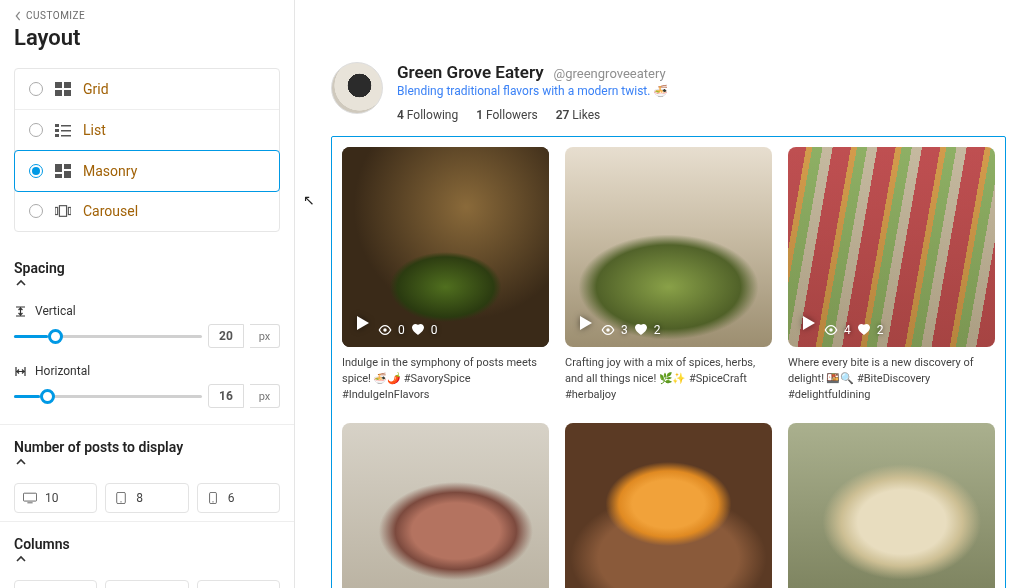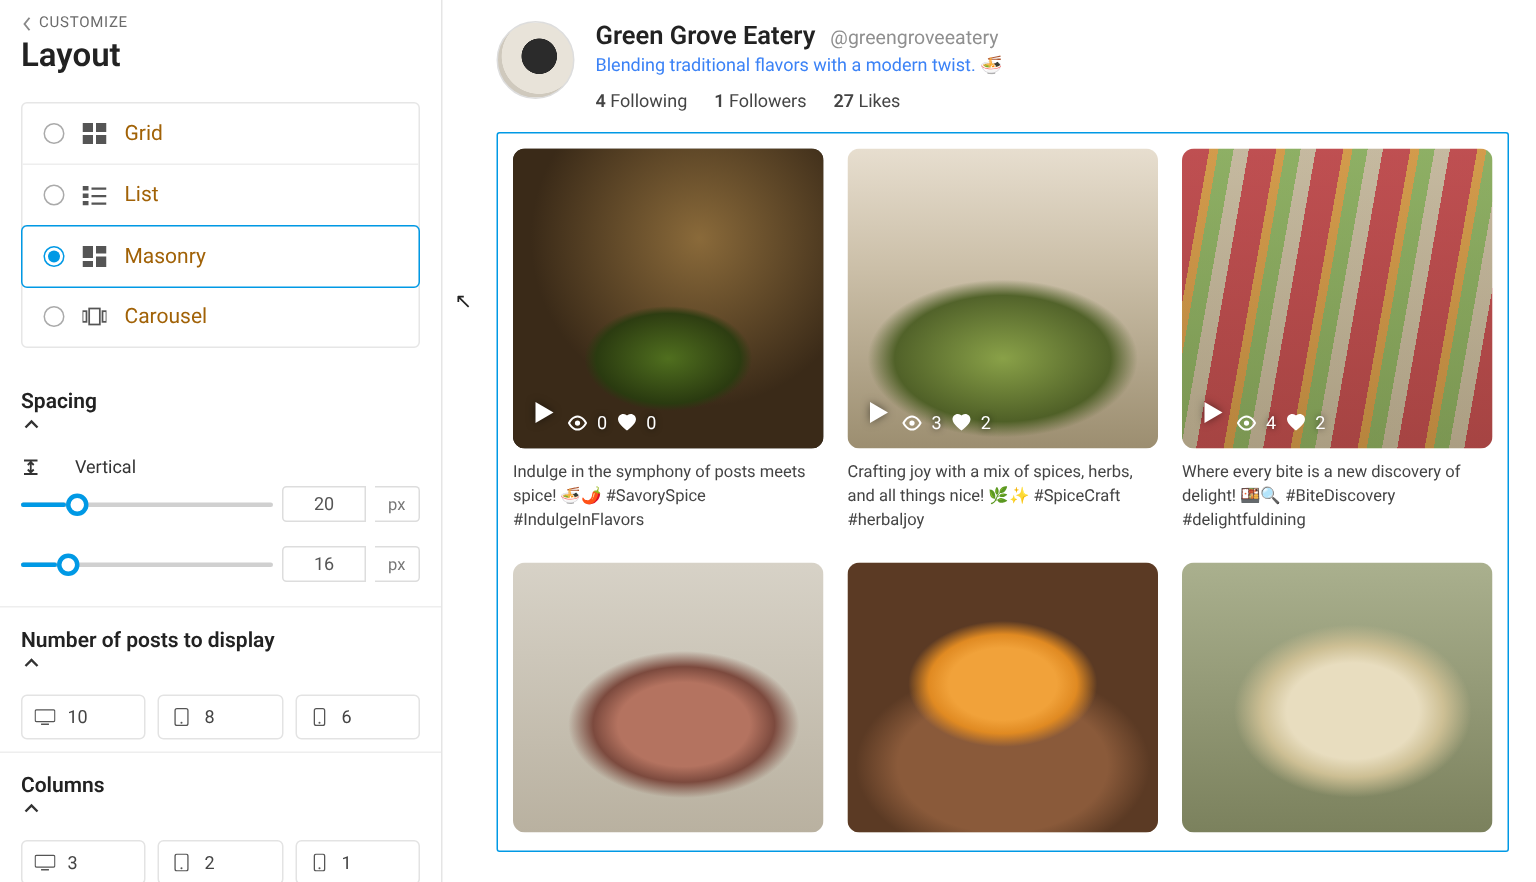--- a/index.html
+++ b/index.html
@@ -19,40 +19,40 @@
   .radio { width: 14px; height: 14px; border: 1.5px solid #aaa; border-radius: 50%; flex: 0 0 14px; display: inline-block; position: relative; }
   .option.selected .radio { border-color: #0099e5; }
   .option.selected .radio::after { content: ""; position: absolute; inset: 2px; background: #0099e5; border-radius: 50%; }
   .opt-icon { width: 16px; height: 14px; color: #555; }
 
   .section-head { display: flex; justify-content: space-between; align-items: flex-start; padding: 4px 0; margin-top: 6px; margin-bottom: 10px; cursor: pointer; flex-direction: column; }
   .section-head .label { font-size: 14px; font-weight: 600; color: #222; }
   .chev { width: 14px; height: 14px; }
 
   .ctrl-row { margin-bottom: 16px; }
-  .ctrl-row .lab { font-size: 12px; color: #333; display: flex; align-items: center; gap: 23px; margin-bottom: 6px; }
+  .ctrl-row .lab { font-size: 12px; color: #333; display: flex; align-items: center; gap: 8px; margin-bottom: 6px; }
   .ctrl-row .lab svg { width: 13px; height: 13px; }
   .slider-line { display: flex; align-items: center; gap: 6px; }
   .track { position: relative; flex: 1; height: 3px; background: #d0d0d0; border-radius: 2px; }
   .fill { position: absolute; height: 3px; background: #0099e5; border-radius: 2px; }
   .thumb { position: absolute; top: -6px; width: 15px; height: 15px; background: #fff; border: 3px solid #0099e5; border-radius: 50%; }
-  .numbox { width: 56px; height: 24px; border: 1px solid #ddd; border-radius: 3px; font-size: 12px; color: #555; display: flex; align-items: center; justify-content: center; }
+  .numbox { width: 36px; height: 24px; border: 1px solid #ddd; border-radius: 3px; font-size: 12px; color: #555; display: flex; align-items: center; justify-content: center; font-weight: bold; }
   .unitbox { width: 30px; height: 24px; border: 1px solid #ddd; border-left: none; border-radius: 0 3px 3px 0; font-size: 11px; color: #777; display: flex; align-items: center; justify-content: center; }
   .numbox.left { border-radius: 3px 0 0 3px; }
 
   .hr { border: none; border-top: 1px solid #eee; margin: 8px -14px 10px -14px; }
 
   .tri-row { display: flex; gap: 8px; }
   .tri { flex: 1; height: 30px; border: 1px solid #e3e3e3; border-radius: 4px; display: flex; align-items: center; gap: 8px; padding: 0 8px; font-size: 12px; color: #444; }
   .tri svg { width: 14px; height: 12px; color: #555; }
 
   
   .main { flex: 1; position: relative; padding: 14px 18px 0 36px; overflow: hidden; }
   .cursor { position: absolute; left: 8px; top: 192px; font-size: 14px; color: #222; pointer-events: none; }
-  .profile { display: flex; align-items: flex-start; gap: 14px; margin-bottom: 14px; }
+  .profile { display: flex; align-items: flex-start; gap: 14px; margin-bottom: 14px; margin-top: 48px; }
   .avatar { width: 52px; height: 52px; border-radius: 50%; background: radial-gradient(circle at 55% 45%, #2b2b2b 0 30%, #e8e3d9 31% 64%, #cfc9bd 65% 100%); border: 1px solid #ddd; flex: 0 0 52px; }
   .p-text { flex: 1; }
   .p-name { font-size: 17px; font-weight: 600; color: #222; display: inline-block; margin-right: 6px; }
   .p-handle { font-size: 13px; color: #8f8f8f; }
   .p-bio { font-size: 12px; color: #3b82f6; margin-top: 2px; }
   .p-stats { font-size: 12px; color: #444; margin-top: 10px; }
   .p-stats b { font-weight: 600; }
   .p-stats span.sep { display: inline-block; width: 12px; }
   .follow-btn { background: #ff2d55; color: #fff; font-size: 12px; font-weight: 600; border: none; border-radius: 5px; padding: 8px 14px; cursor: pointer; align-self: flex-start; }
 
@@ -169,20 +169,26 @@
         <div class="track">
           <div class="fill" style="width:18%"></div>
           <div class="thumb" style="left:18%"></div>
         </div>
         <div class="numbox left">20</div>
         <div class="unitbox">px</div>
       </div>
     </div>
 
     <div class="ctrl-row">
+      <div class="lab">
+        <svg viewBox="0 0 13 13">
+            <path d="M2 2v9M11 2v9M3 6.5h7M5 4.5l-2 2 2 2M8 4.5l2 2-2 2" fill="none" stroke="#333" stroke-width="1.2"></path>
+          </svg>
+        <span>Horizontal</span>
+      </div>
       <div class="slider-line">
         <div class="track">
           <div class="fill" style="width:14%"></div>
           <div class="thumb" style="left:14%"></div>
         </div>
         <div class="numbox left">16</div>
         <div class="unitbox">px</div>
       </div>
     </div>
 

